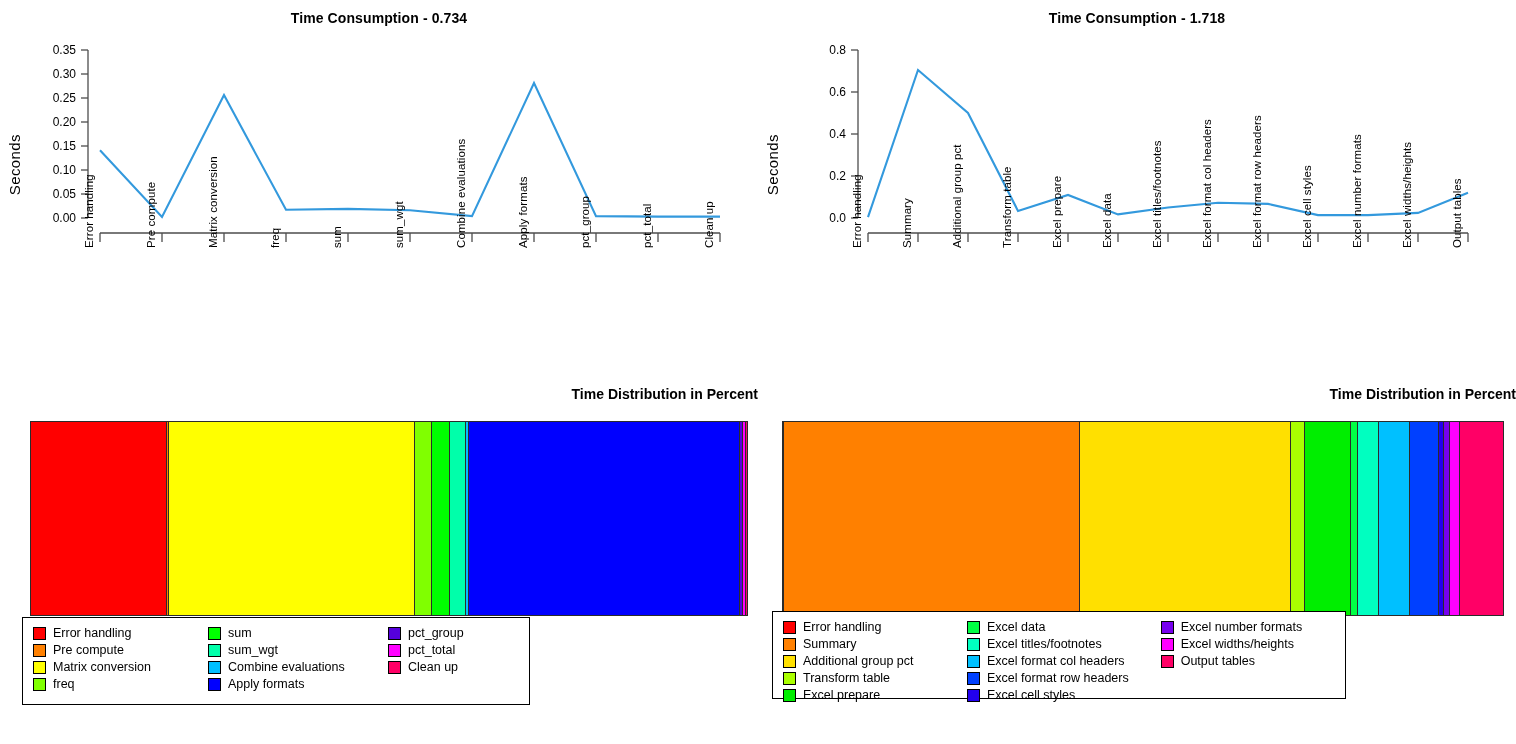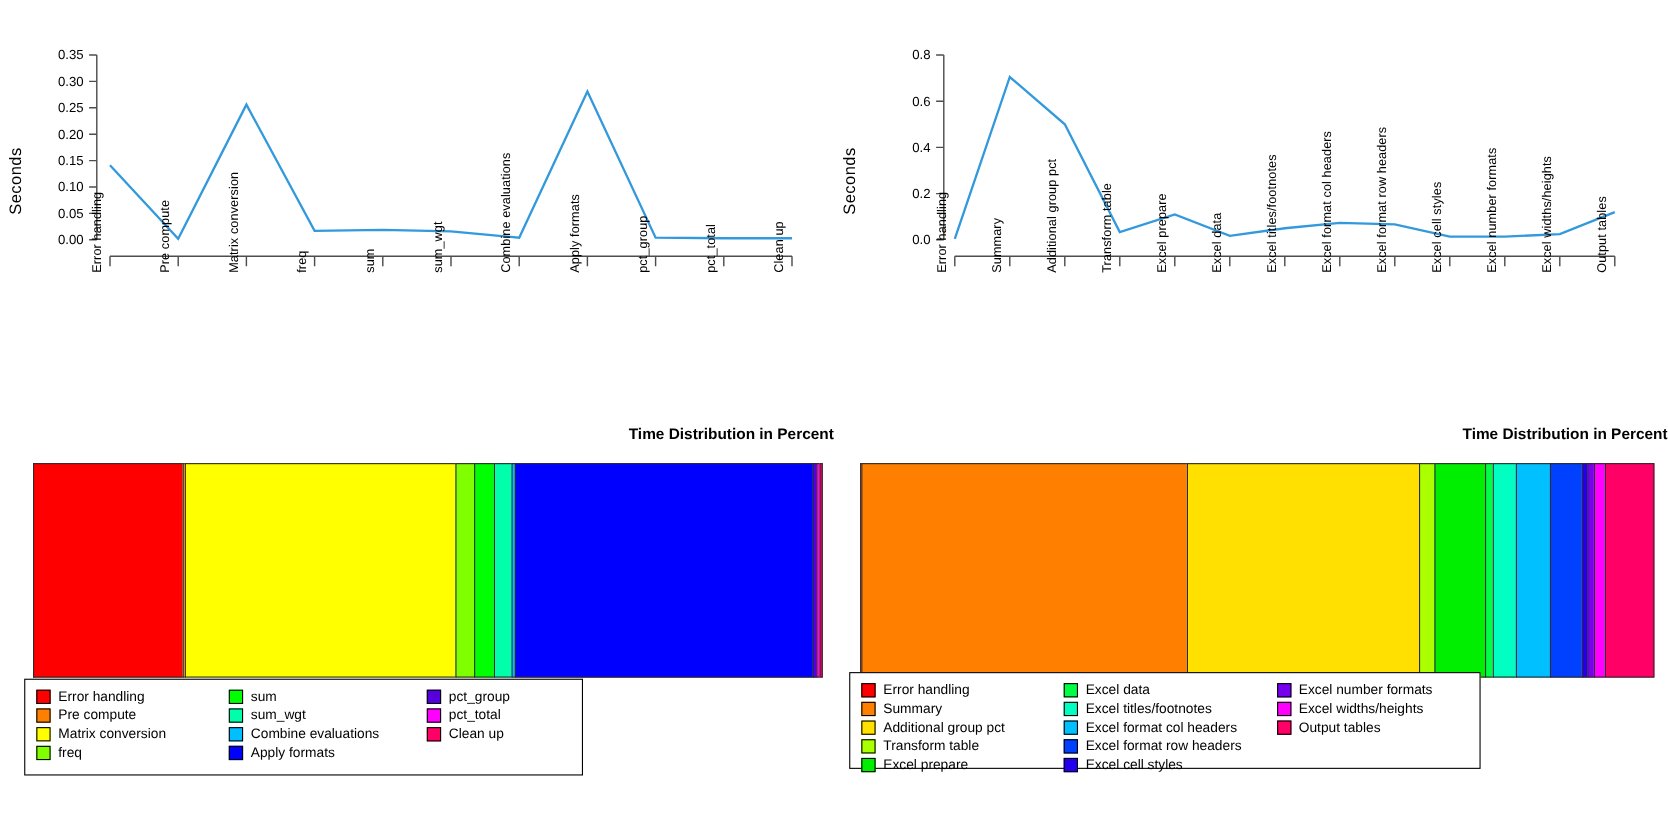--- a/index.html
+++ b/index.html
@@ -142,20 +142,21 @@
   .legend-left  .legend-col:nth-child(3) { width: 130px; }
   .legend-right .legend-col:nth-child(1) { width: 190px; }
   .legend-right .legend-col:nth-child(2) { width: 200px; }
   .legend-right .legend-col:nth-child(3) { width: 180px; }
 </style>
 </head>
 <body>
 
 <div class="panel panel-left">
 
+  <div class="chart-title">Time Consumption - 0.734</div>
 
   <div class="line-area">
     <div class="ylabel">Seconds</div>
     <svg class="plot-svg" width="758" height="340">
 
       <g stroke="#4D4D4D" stroke-width="1.3" fill="none">
         <line x1="88" y1="16" x2="88" y2="184"></line>
         <line x1="88" y1="16" x2="81" y2="16"></line>
         <line x1="88" y1="40" x2="81" y2="40"></line>
         <line x1="88" y1="64" x2="81" y2="64"></line>
@@ -278,20 +279,21 @@
             <span class="swatch" style="background: rgb(255, 0, 102);"></span>
             <span>Clean up</span>
           </div>
         </div>
       </div>
   </div>
 </div>
 
 <div class="panel panel-right">
 
+  <div class="chart-title">Time Consumption - 1.718</div>
 
   <div class="line-area">
     <div class="ylabel">Seconds</div>
     <svg class="plot-svg" width="758" height="340">
       <g stroke="#4D4D4D" stroke-width="1.3" fill="none">
         <line x1="100" y1="16" x2="100" y2="184"></line>
         <line x1="100" y1="16" x2="93" y2="16"></line>
         <line x1="100" y1="58" x2="93" y2="58"></line>
         <line x1="100" y1="100" x2="93" y2="100"></line>
         <line x1="100" y1="142" x2="93" y2="142"></line>

